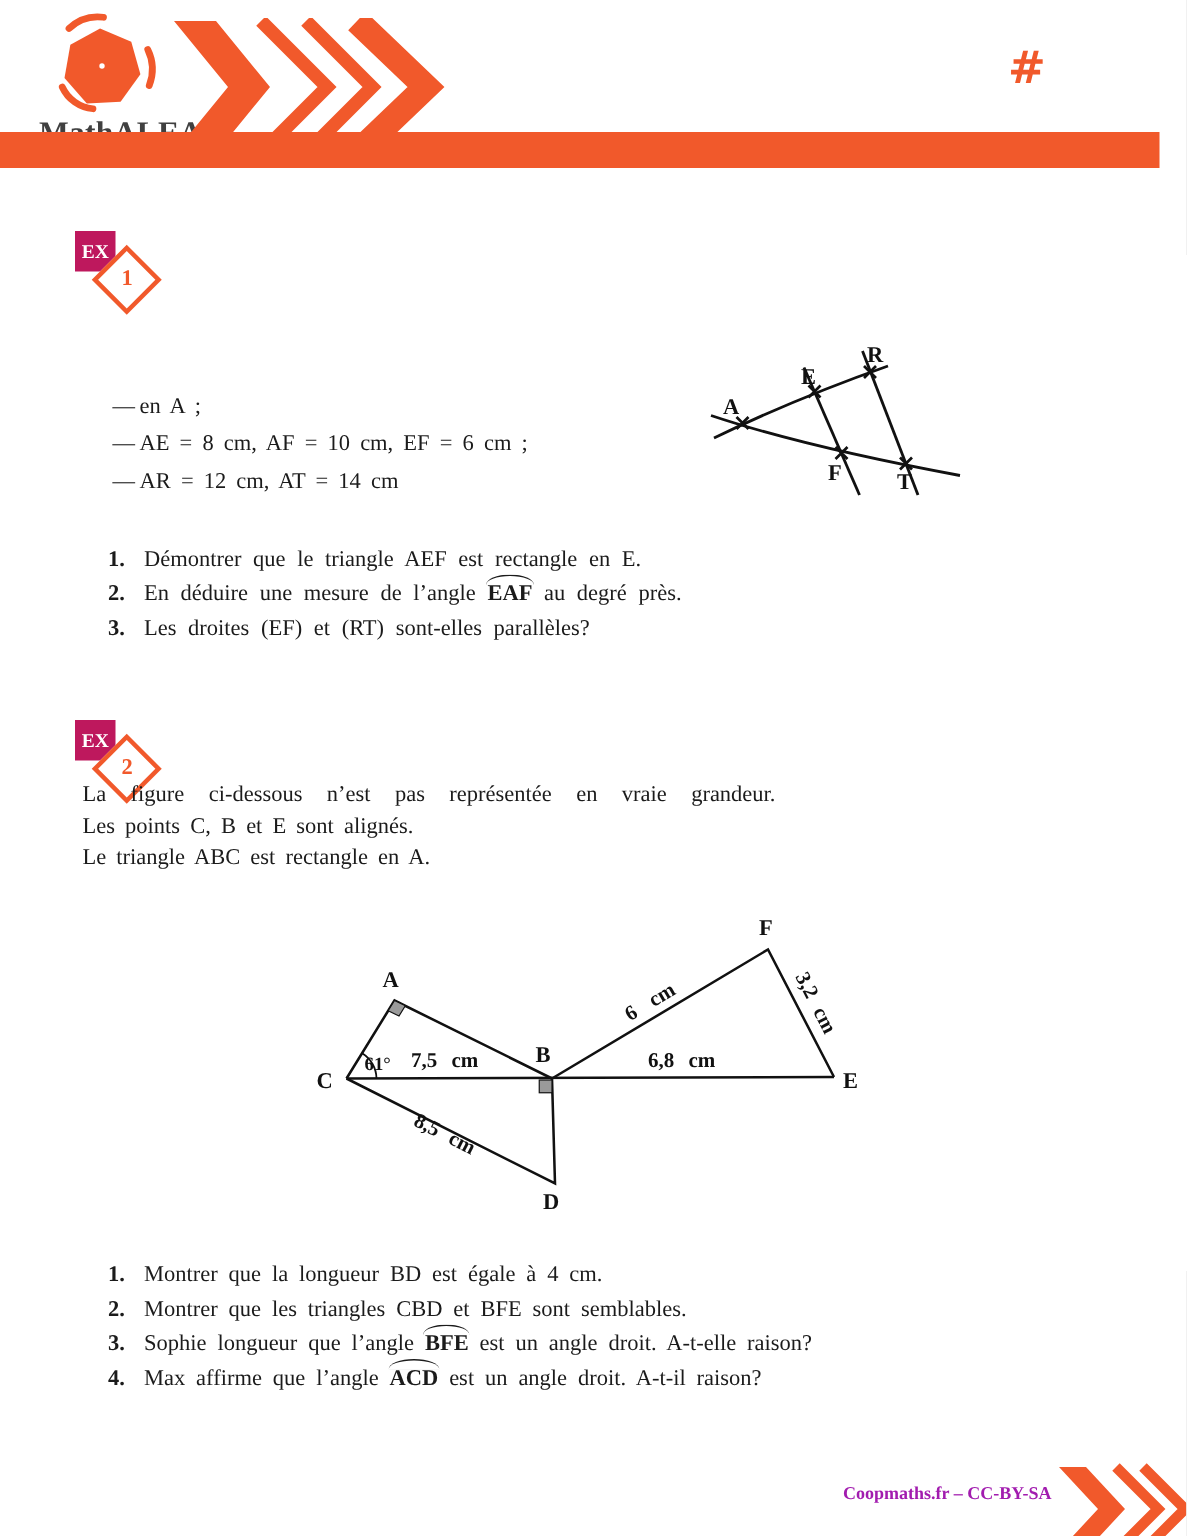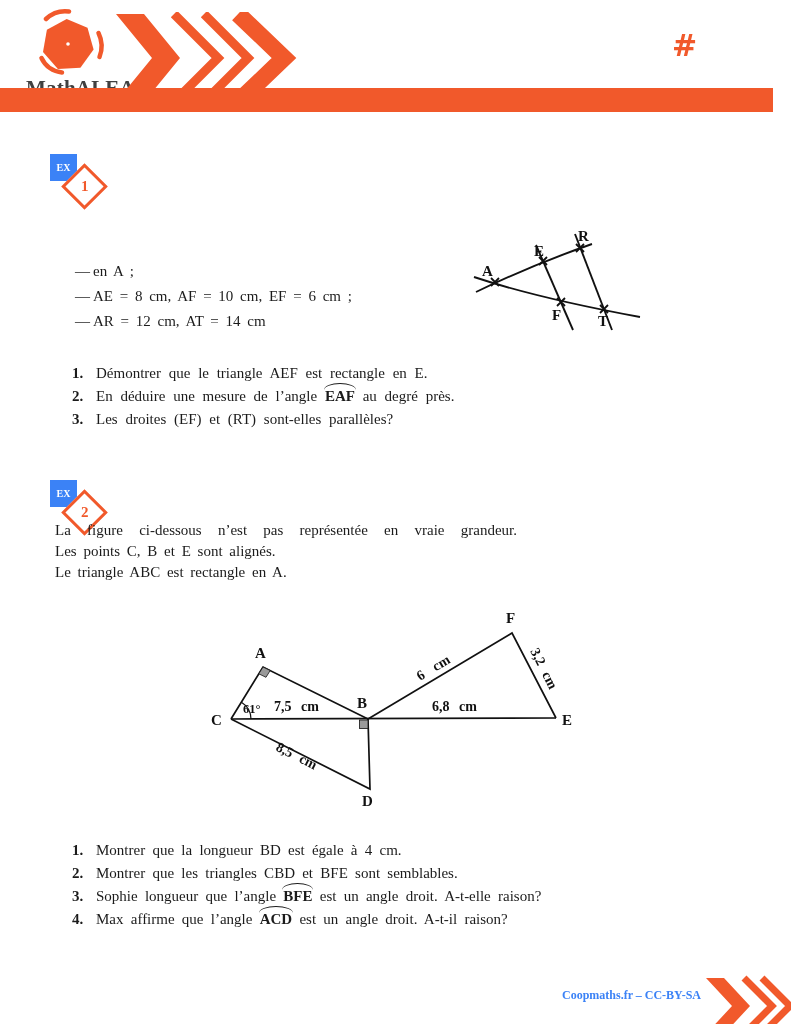--- a/index.html
+++ b/index.html
@@ -5,22 +5,22 @@
   html,body{margin:0;padding:0;background:#e8e8e8;}
   #page{position:relative;width:791px;height:1024px;background:#ffffff;overflow:hidden;
         font-family:"Liberation Serif", serif;color:#1b1b1b;margin:0 auto;}
   .abs{position:absolute;}
   
   #brand-text{position:absolute;left:26px;top:76px;font-weight:700;font-size:21px;color:#404040;letter-spacing:.2px;text-align:center;}
   #top-bar{position:absolute;left:0;top:88px;width:773px;height:24px;background:#F1592B;}
   #hash{position:absolute;left:672px;top:28px;font-size:30px;font-weight:700;color:#F1592B;font-family:"DejaVu Sans",sans-serif;}
   
   .badge{position:absolute;width:60px;height:60px;}
-  .badge-sq{position:absolute;left:0;top:0;width:27px;height:27px;background:#3b82f6;color:#fff;
-            display:flex;align-items:center;justify-content:center;font-weight:700;font-size:10px;}
+  .badge-sq{position:absolute;left:0;top:0;width:27px;height:27px;background:#be185d;color:#fff;
+            display:flex;align-items:center;justify-content:center;font-weight:700;font-size:13px;}
   .badge-diamond{position:absolute;left:18px;top:16px;width:27px;height:27px;background:#fff;
             border:3px solid #F1592B;transform:rotate(45deg);display:flex;align-items:center;justify-content:center;}
   .badge-num{transform:rotate(-45deg);color:#F1592B;font-weight:700;font-size:15px;}
   
   .para{font-size:15px;line-height:19px;word-spacing:3px;}
   .stretch{text-align:justify;text-align-last:justify;}
   .bullets{font-size:15px;line-height:18px;}
   .bullet{position:relative;padding-left:18px;margin-bottom:7px;word-spacing:3px;}
   .dash{position:absolute;left:0;top:0;}
   .qlist{font-size:15px;line-height:18.5px;}
@@ -29,21 +29,21 @@
   .ws4{word-spacing:4px;}
   .ws35{word-spacing:3.5px;}
   .angle{position:relative;display:inline-block;font-weight:bold;}
   .angle:not(:empty)::before{content:"";position:absolute;left:-1px;right:-1px;top:-4px;height:6px;
        border-top:1.6px solid #1b1b1b;border-top-left-radius:50% 100%;border-top-right-radius:50% 100%;}
   
   svg text{font-family:"Liberation Serif",serif;fill:#111;}
   .vlabel{font-size:15px;font-weight:700;}
   .mlabel{font-size:14px;font-weight:700;}
   
-  #credit{position:absolute;top:988px;right:90px;font-size:12px;font-weight:700;color:#3b82f6;}
+  #credit{position:absolute;top:988px;right:90px;font-size:12px;font-weight:700;color:#a21caf;}
 </style>
 </head>
 <body>
 
 <div id="page">
 
   <svg class="abs" style="left:20px;top:8px" width="100" height="70" viewBox="0 0 100 70">
     <polygon points="73.6,41.5 60.4,59.8 37.9,61 23,44 26.9,21.8 46.7,11 67.5,19.8" fill="#F1592B"></polygon>
     <circle cx="48" cy="36" r="1.8" fill="#ffffff"></circle>
     <path d="M26,11 A28 28 0 0 1 49,3.5" fill="none" stroke="#F1592B" stroke-width="4.5" stroke-linecap="round"></path>

